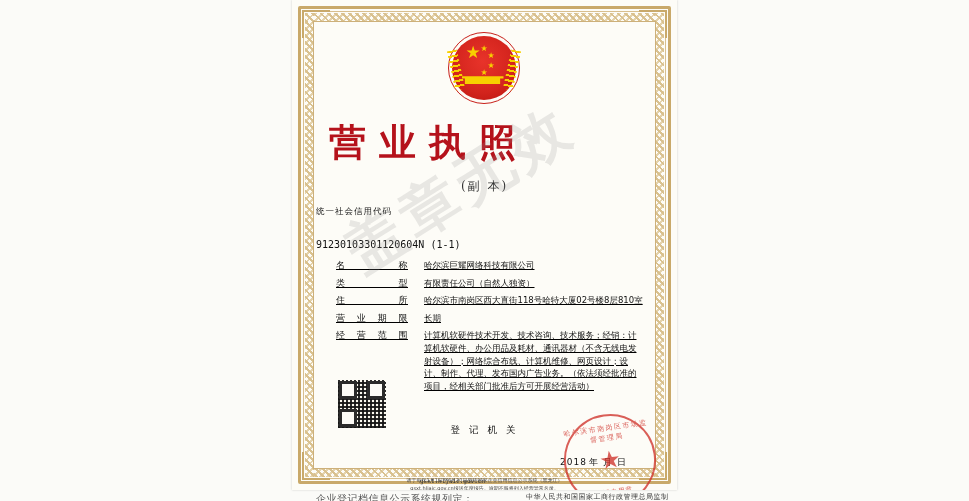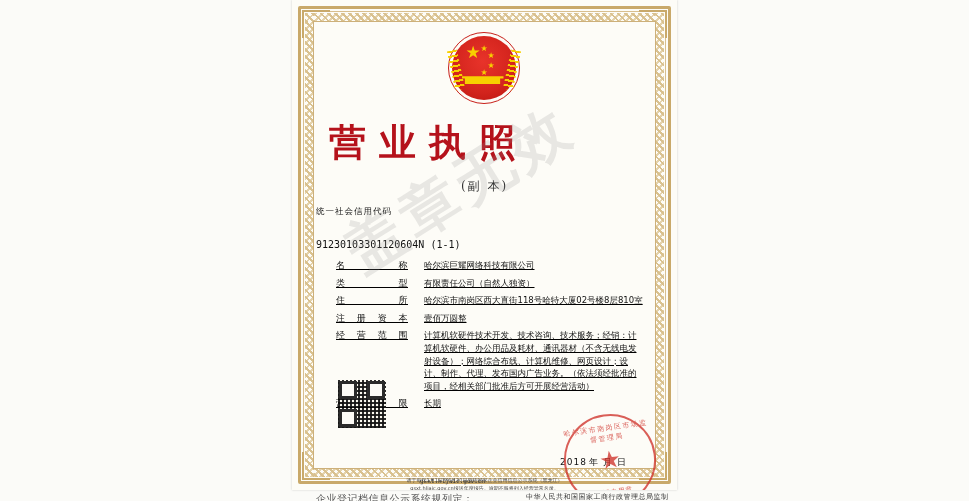--- a/index.html
+++ b/index.html
@@ -391,37 +391,34 @@
         </div>
         <div class="field">
           <div class="k">类　型</div>
           <div class="v">有限责任公司（自然人独资）</div>
         </div>
         <div class="field">
           <div class="k">住　所</div>
           <div class="v">哈尔滨市南岗区西大直街118号哈特大厦02号楼8层810室</div>
         </div>
         <div class="field">
-          <div class="k">注册资本</div>
-          <div class="v">壹佰万圆整</div>
+          <div class="k">营业期限</div>
+          <div class="v">长期</div>
         </div>
         <div class="field scope">
           <div class="k">经营范围</div>
           <div class="v">计算机软硬件技术开发、技术咨询、技术服务；经销：计算机软硬件、办公用品及耗材、通讯器材（不含无线电发射设备）；网络综合布线、计算机维修、网页设计；设计、制作、代理、发布国内广告业务。（依法须经批准的项目，经相关部门批准后方可开展经营活动）</div>
         </div>
-        <div class="field">
-          <div class="k">营业期限</div>
-          <div class="v">长期</div>
-        </div>
       </div>
 
       <div id="qr">
           <div class="q3"></div>
         </div>
 
+      <div class="registry">登 记 机 关</div>
 
       <div class="date-line">
         <span class="num">2018</span>
         <span>年</span>
         <span class="num"></span>
         <span>月</span>
         <span class="num"></span>
         <span>日</span>
       </div>
 

